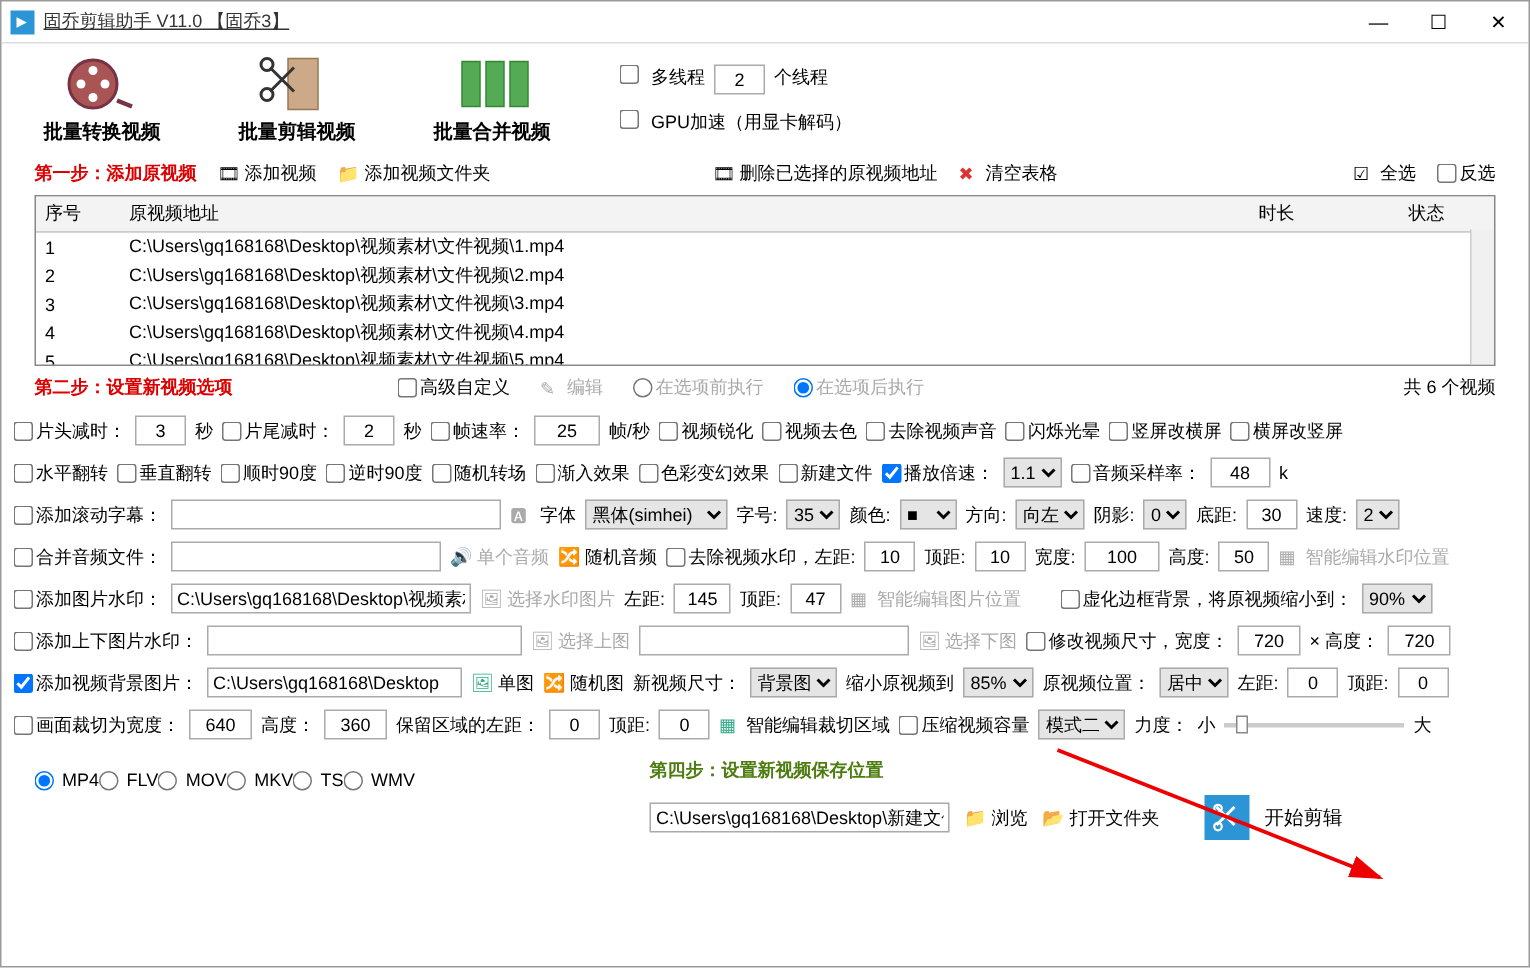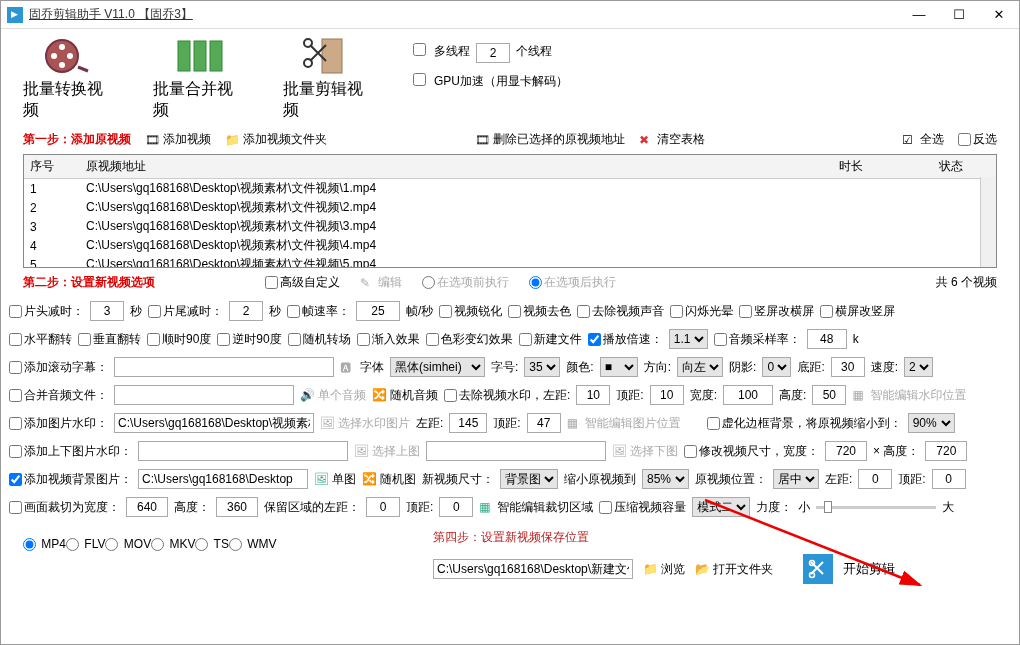--- a/index.html
+++ b/index.html
@@ -6,21 +6,21 @@
 body { margin: 0; background: #fff; font-size: 12px; color: #000; width: 1020px; height: 645px; border: 1px solid #999; overflow: hidden; }
 .title-bar { display: flex; align-items: center; height: 28px; padding: 0 0 0 6px; border-bottom: 1px solid #ddd; }
 .title-bar .app-icon { width: 16px; height: 16px; background: #2b95d6; margin-right: 6px; position: relative; }
 .title-bar .app-icon::after { content: "▶"; color: #fff; font-size: 9px; position: absolute; top: 2px; left: 4px; }
 .title-bar .title { font-size: 12px; color: #333; text-decoration: underline; }
 .title-bar .win-btns { margin-left: auto; display: flex; }
 .title-bar .win-btn { width: 40px; height: 28px; display: flex; align-items: center; justify-content: center; font-size: 13px; }
 .toolbar { display: flex; gap: 40px; padding: 8px 22px 4px 22px; align-items: flex-start; }
 .tool-item { display: flex; flex-direction: column; align-items: center; gap: 4px; width: 90px; }
 .tool-icon { width: 52px; height: 38px; display: flex; align-items: center; justify-content: center; }
-.tool-label { font-size: 16px; }
+.tool-label { font-size: 13px; font-weight: bold; }
 .thread-opts { display: flex; flex-direction: column; gap: 10px; padding-top: 6px; }
 .thread-opts .row { display: flex; align-items: flex-start; gap: 6px; }
 input[type=text].tiny { width: 34px; height: 20px; border: 1px solid #aaa; text-align: center; font-size: 12px; }
 input[type=text].small { height: 20px; border: 1px solid #aaa; font-size: 12px; padding: 0 3px; }
 select { height: 20px; border: 1px solid #aaa; font-size: 12px; background: #e5e5e5; }
 .step-bar { display: flex; align-items: center; gap: 14px; padding: 6px 22px 4px 22px; }
 .step-title { color: #d00; font-weight: bold; }
 .link-btn { display: flex; align-items: center; gap: 4px; }
 .ic { width: 14px; height: 14px; display: inline-block; }
 .table-wrap { margin: 2px 22px; border: 1px solid #888; height: 114px; overflow: hidden; position: relative; }
@@ -64,37 +64,37 @@
           <circle cx="20" cy="28" r="3" fill="#fff"></circle>
           <circle cx="12" cy="19" r="3" fill="#fff"></circle>
           <path d="M36 30 L46 34" stroke="#734" stroke-width="3"></path>
         </svg>
     </div>
     <span class="tool-label">批量转换视频</span>
   </div>
   <div class="tool-item">
     <div class="tool-icon">
       <svg width="52" height="38">
-          <rect x="6" y="4" width="12" height="30" fill="#5a5" stroke="#383"></rect>
-          <rect x="22" y="4" width="12" height="30" fill="#5a5" stroke="#383"></rect>
-          <rect x="38" y="4" width="12" height="30" fill="#5a5" stroke="#383"></rect>
-        </svg>
-    </div>
-    <span class="tool-label">批量合并视频</span>
-  </div>
-  <div class="tool-item">
-    <div class="tool-icon">
-      <svg width="52" height="38">
           <rect x="20" y="2" width="20" height="34" fill="#ca8" stroke="#975"></rect>
           <path d="M8 8 L24 24 M8 24 L24 8" stroke="#333" stroke-width="2"></path>
           <circle cx="6" cy="6" r="4" fill="none" stroke="#333" stroke-width="2"></circle>
           <circle cx="6" cy="26" r="4" fill="none" stroke="#333" stroke-width="2"></circle>
         </svg>
     </div>
     <span class="tool-label">批量剪辑视频</span>
+  </div>
+  <div class="tool-item">
+    <div class="tool-icon">
+      <svg width="52" height="38">
+          <rect x="6" y="4" width="12" height="30" fill="#5a5" stroke="#383"></rect>
+          <rect x="22" y="4" width="12" height="30" fill="#5a5" stroke="#383"></rect>
+          <rect x="38" y="4" width="12" height="30" fill="#5a5" stroke="#383"></rect>
+        </svg>
+    </div>
+    <span class="tool-label">批量合并视频</span>
   </div>
   <div class="thread-opts">
     <div class="row">
       <input type="checkbox" style="">
       <span>多线程</span>
       <input type="text" class="tiny" value="2" style="">
       <span>个线程</span>
     </div>
     <div class="row">
       <input type="checkbox" style="">
@@ -351,21 +351,21 @@
     <div class="fmt-group" id="fmts">
         <label><input type="radio" name="fmt" checked="" style=""> MP4</label>
         <label><input type="radio" name="fmt" style=""> FLV</label>
         <label><input type="radio" name="fmt" style=""> MOV</label>
         <label><input type="radio" name="fmt" style=""> MKV</label>
         <label><input type="radio" name="fmt" style=""> TS</label>
         <label><input type="radio" name="fmt" style=""> WMV</label>
       </div>
   </div>
   <div style="flex:1;position:relative">
-    <div style="color:#b91c1c;font-weight:normal">第四步：设置新视频保存位置</div>
+    <div style="color:#4d7c0f;font-weight:bold">第四步：设置新视频保存位置</div>
     <div style="display:flex;align-items:center;gap:10px;margin-top:8px">
       <input type="text" class="small" style="width: 200px;" value="C:\Users\gq168168\Desktop\新建文件">
       <span class="link-btn">
           <span class="ic" style="color:#da5">📁</span>
           <span>浏览</span>
         </span>
       <span class="link-btn">
           <span class="ic" style="color:#da5">📂</span>
           <span>打开文件夹</span>
         </span>

